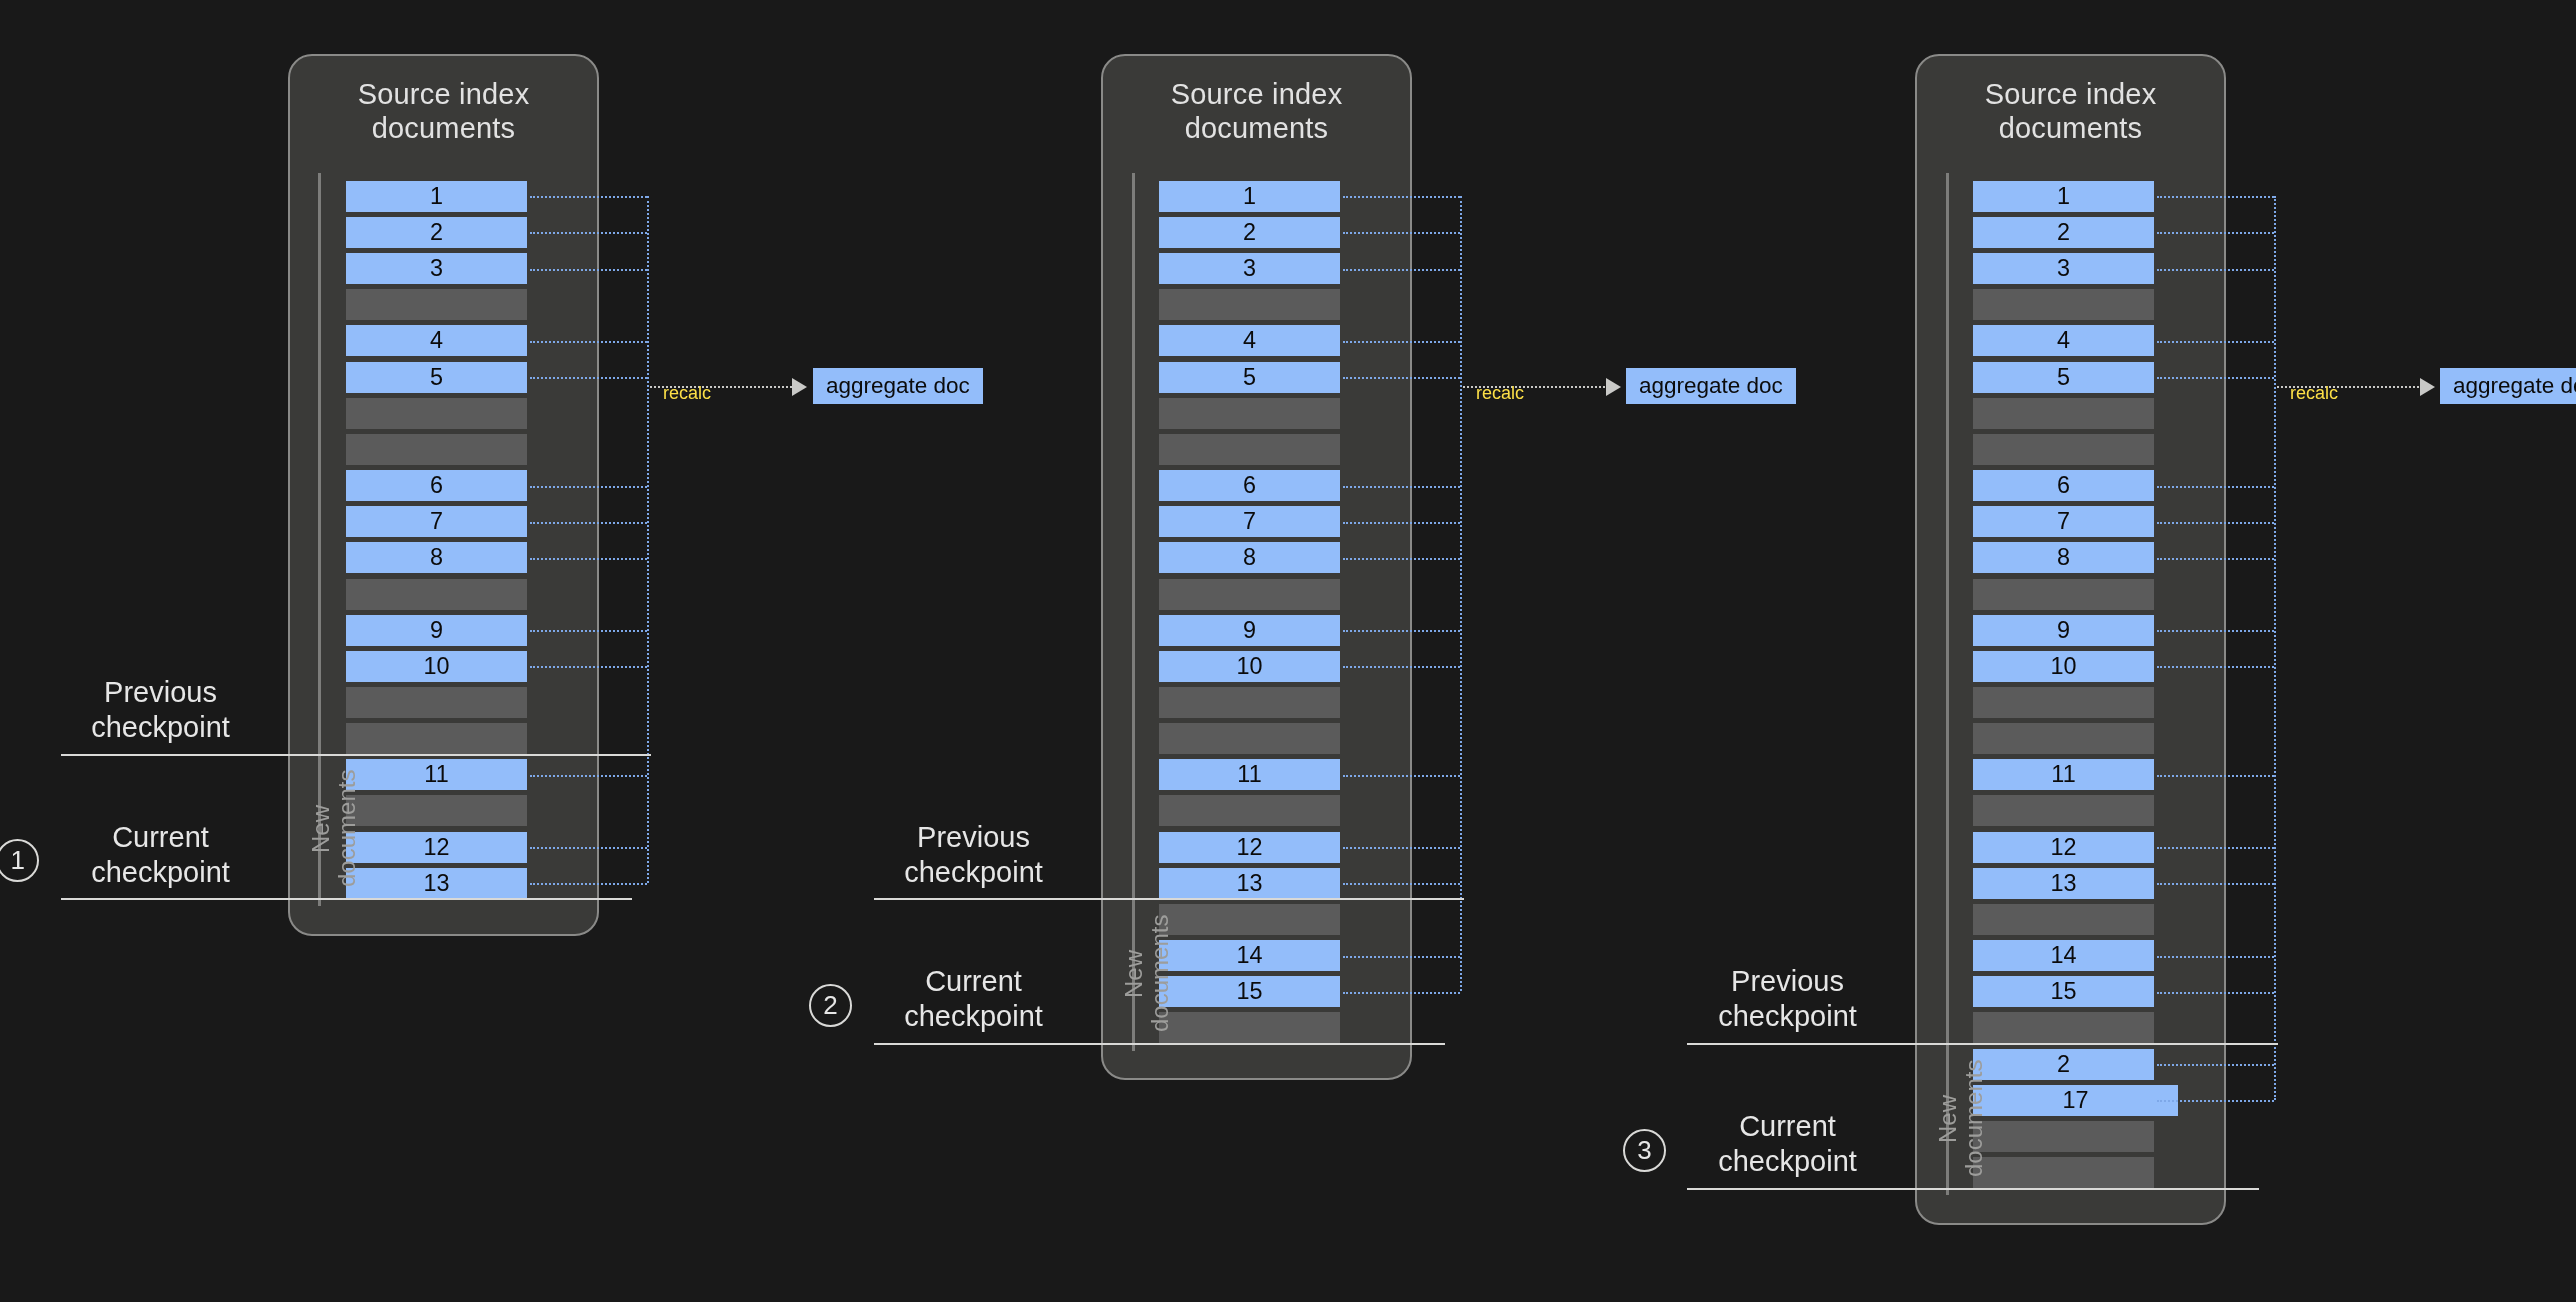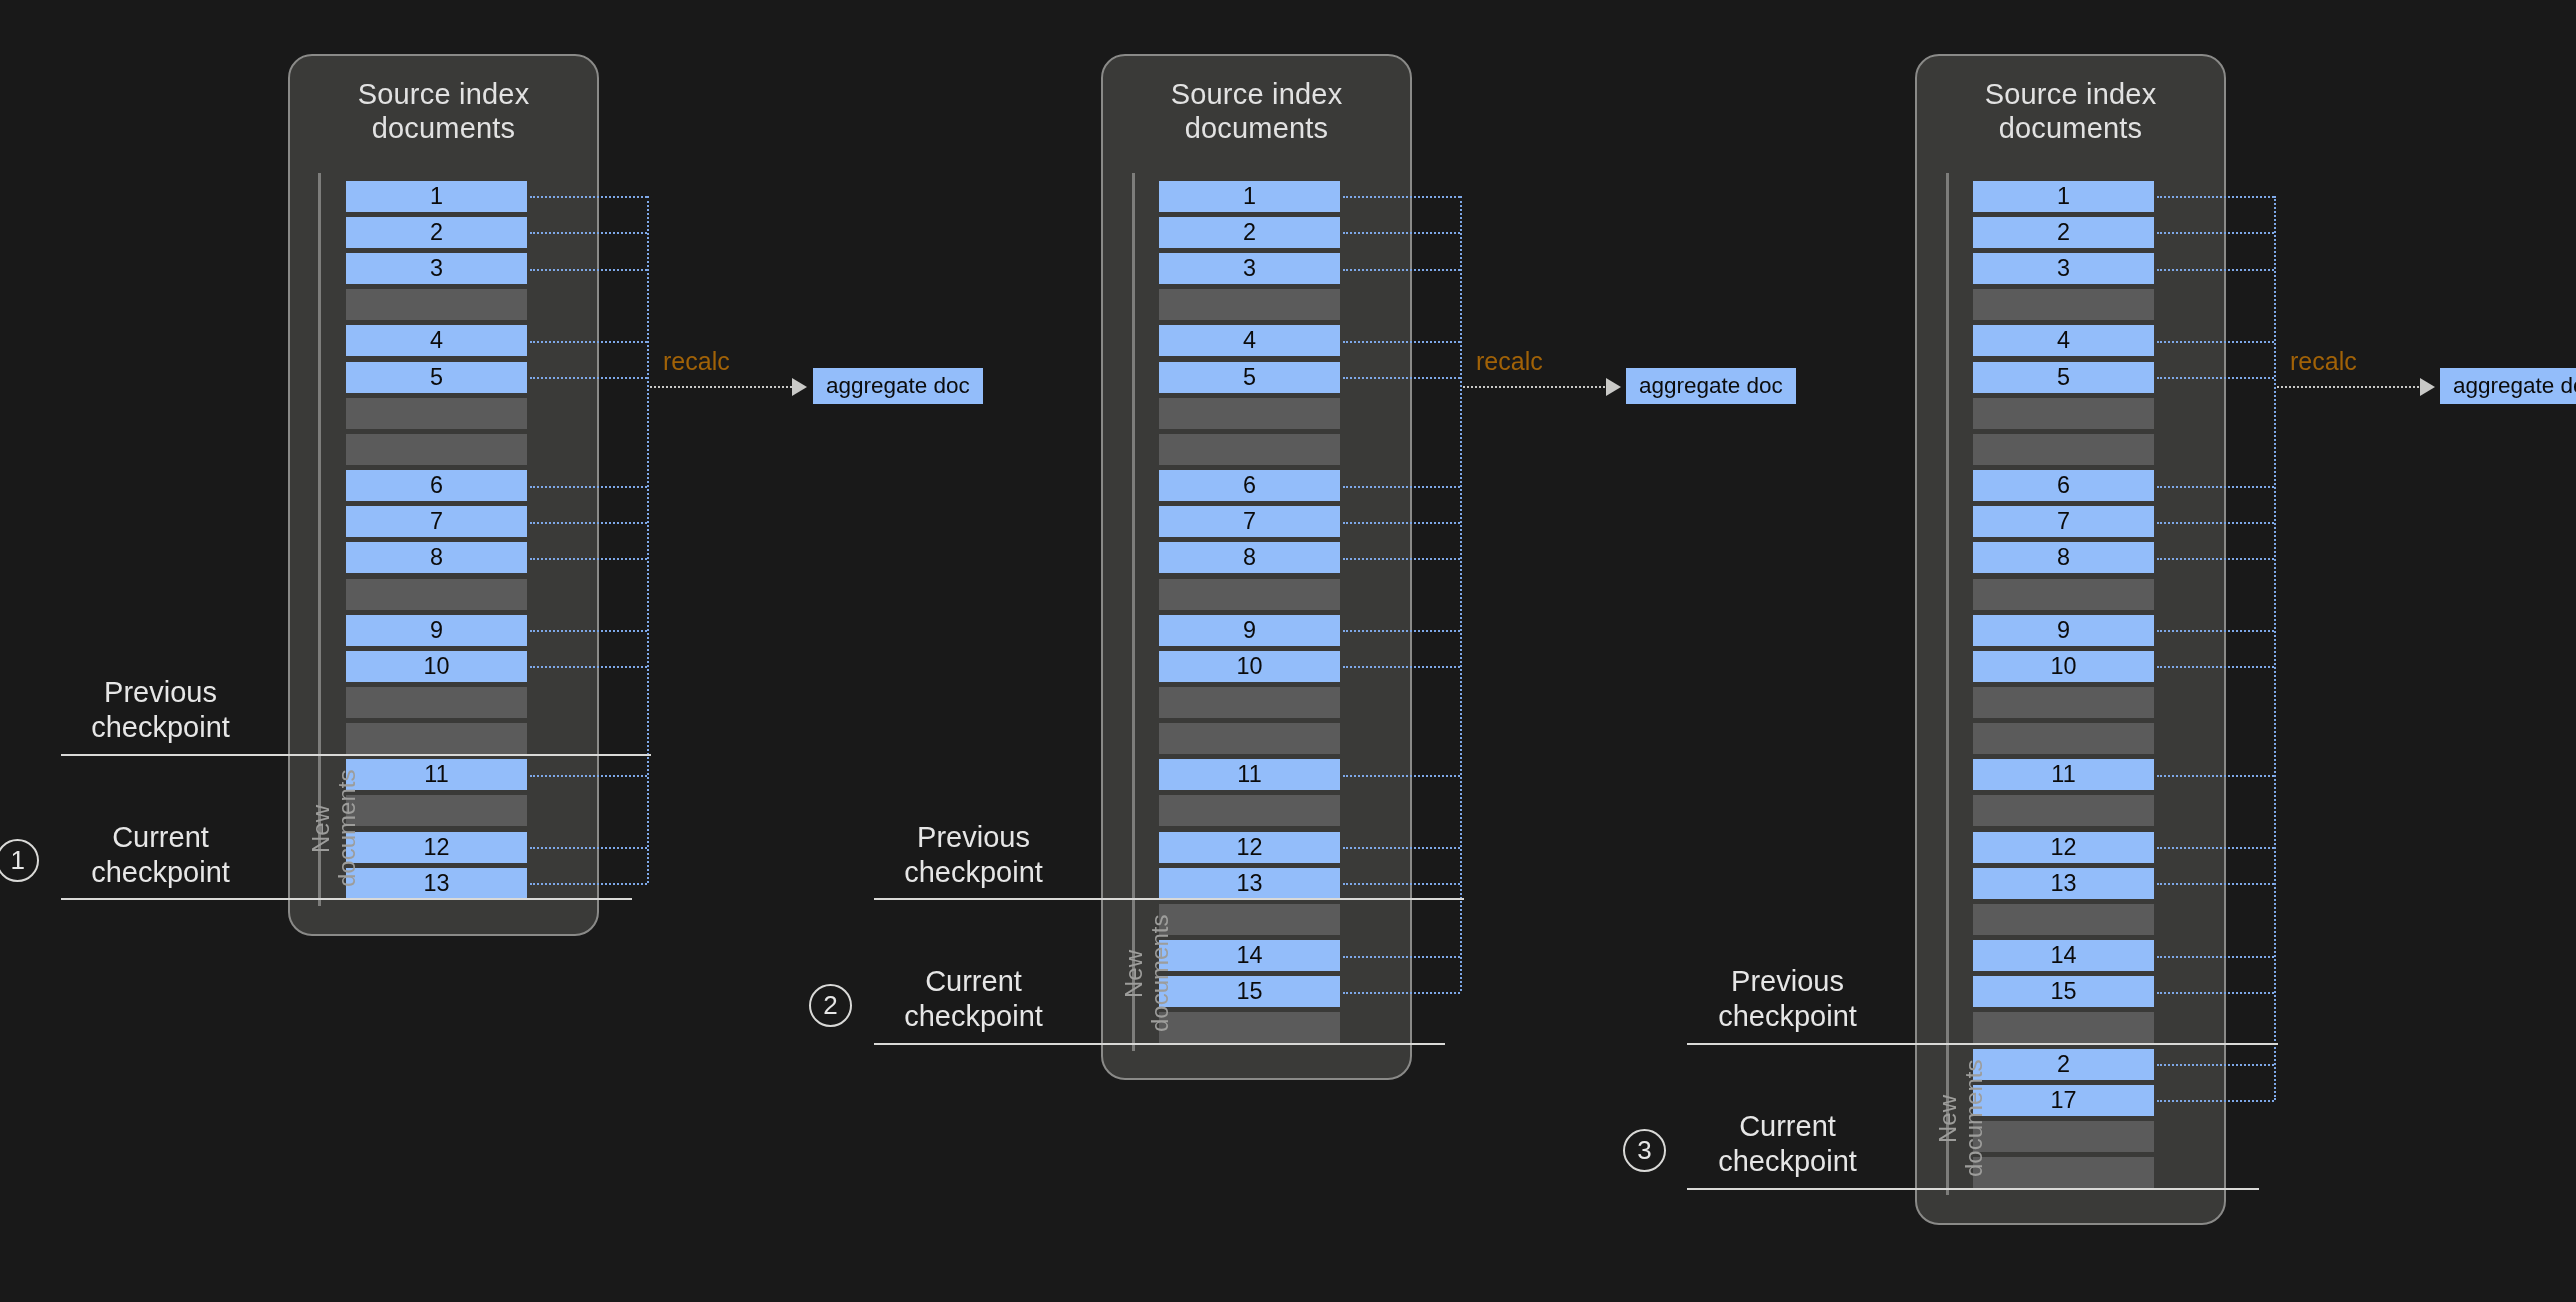--- a/index.html
+++ b/index.html
@@ -93,22 +93,23 @@
     position: absolute;
     width: 0; height: 0;
     border-top: 9.4px solid transparent;
     border-bottom: 9.4px solid transparent;
     border-left: 15px solid #c9c9c7;
   }
 
   
   .recalc {
     position: absolute;
-    font-size: 25px;
-    color: #a16207;
+    font-size: 18px;
+    color: #fde047;
+    margin-top: 36px;
   }
 
   
   .agg-doc {
     position: absolute;
     height: 36px;
     background: #93bdfa;
     color: #0b0b0b;
     font-size: 22.5px;
     display: flex;
@@ -299,21 +300,21 @@
     <div class="row doc" style="left: 1973px; top: 868px; width: 181px;">13</div>
     <div class="dot-h" style="left: 2157px; top: 883px; width: 117px;"></div>
     <div class="row blank" style="left: 1973px; top: 904px; width: 181px;"></div>
     <div class="row doc" style="left: 1973px; top: 940px; width: 181px;">14</div>
     <div class="dot-h" style="left: 2157px; top: 956px; width: 117px;"></div>
     <div class="row doc" style="left: 1973px; top: 976px; width: 181px;">15</div>
     <div class="dot-h" style="left: 2157px; top: 992px; width: 117px;"></div>
     <div class="row blank" style="left: 1973px; top: 1012px; width: 181px;"></div>
     <div class="row doc" style="left: 1973px; top: 1049px; width: 181px;">2</div>
     <div class="dot-h" style="left: 2157px; top: 1064px; width: 117px;"></div>
-    <div class="row doc" style="left: 1973px; top: 1085px; width: 181px;">17</div>
+    <div class="row doc" style="left: 1973px; top: 1085px; width: 205px;">17</div>
     <div class="dot-h" style="left: 2157px; top: 1100px; width: 117px;"></div>
     <div class="row blank" style="left: 1973px; top: 1121px; width: 181px;"></div>
     <div class="row blank" style="left: 1973px; top: 1157px; width: 181px;"></div>
     <div class="dot-v" style="left: 2274px; top: 196px; height: 904px;"></div>
     <div class="arrow-line" style="left: 2277px; top: 386px; width: 142px;"></div>
     <div class="arrow-head" style="left: 2420px; top: 378px;"></div>
     <div class="recalc" style="left: 2290px; top: 347px;">recalc</div>
     <div class="agg-doc" style="left: 2440px; top: 368px;">aggregate doc</div>
     <div class="newdocs-label" style="left: 1951px; top: 1049px; width: 19.7px; height: 139px; display: flex; align-items: center; justify-content: center;">New
 documents</div>

